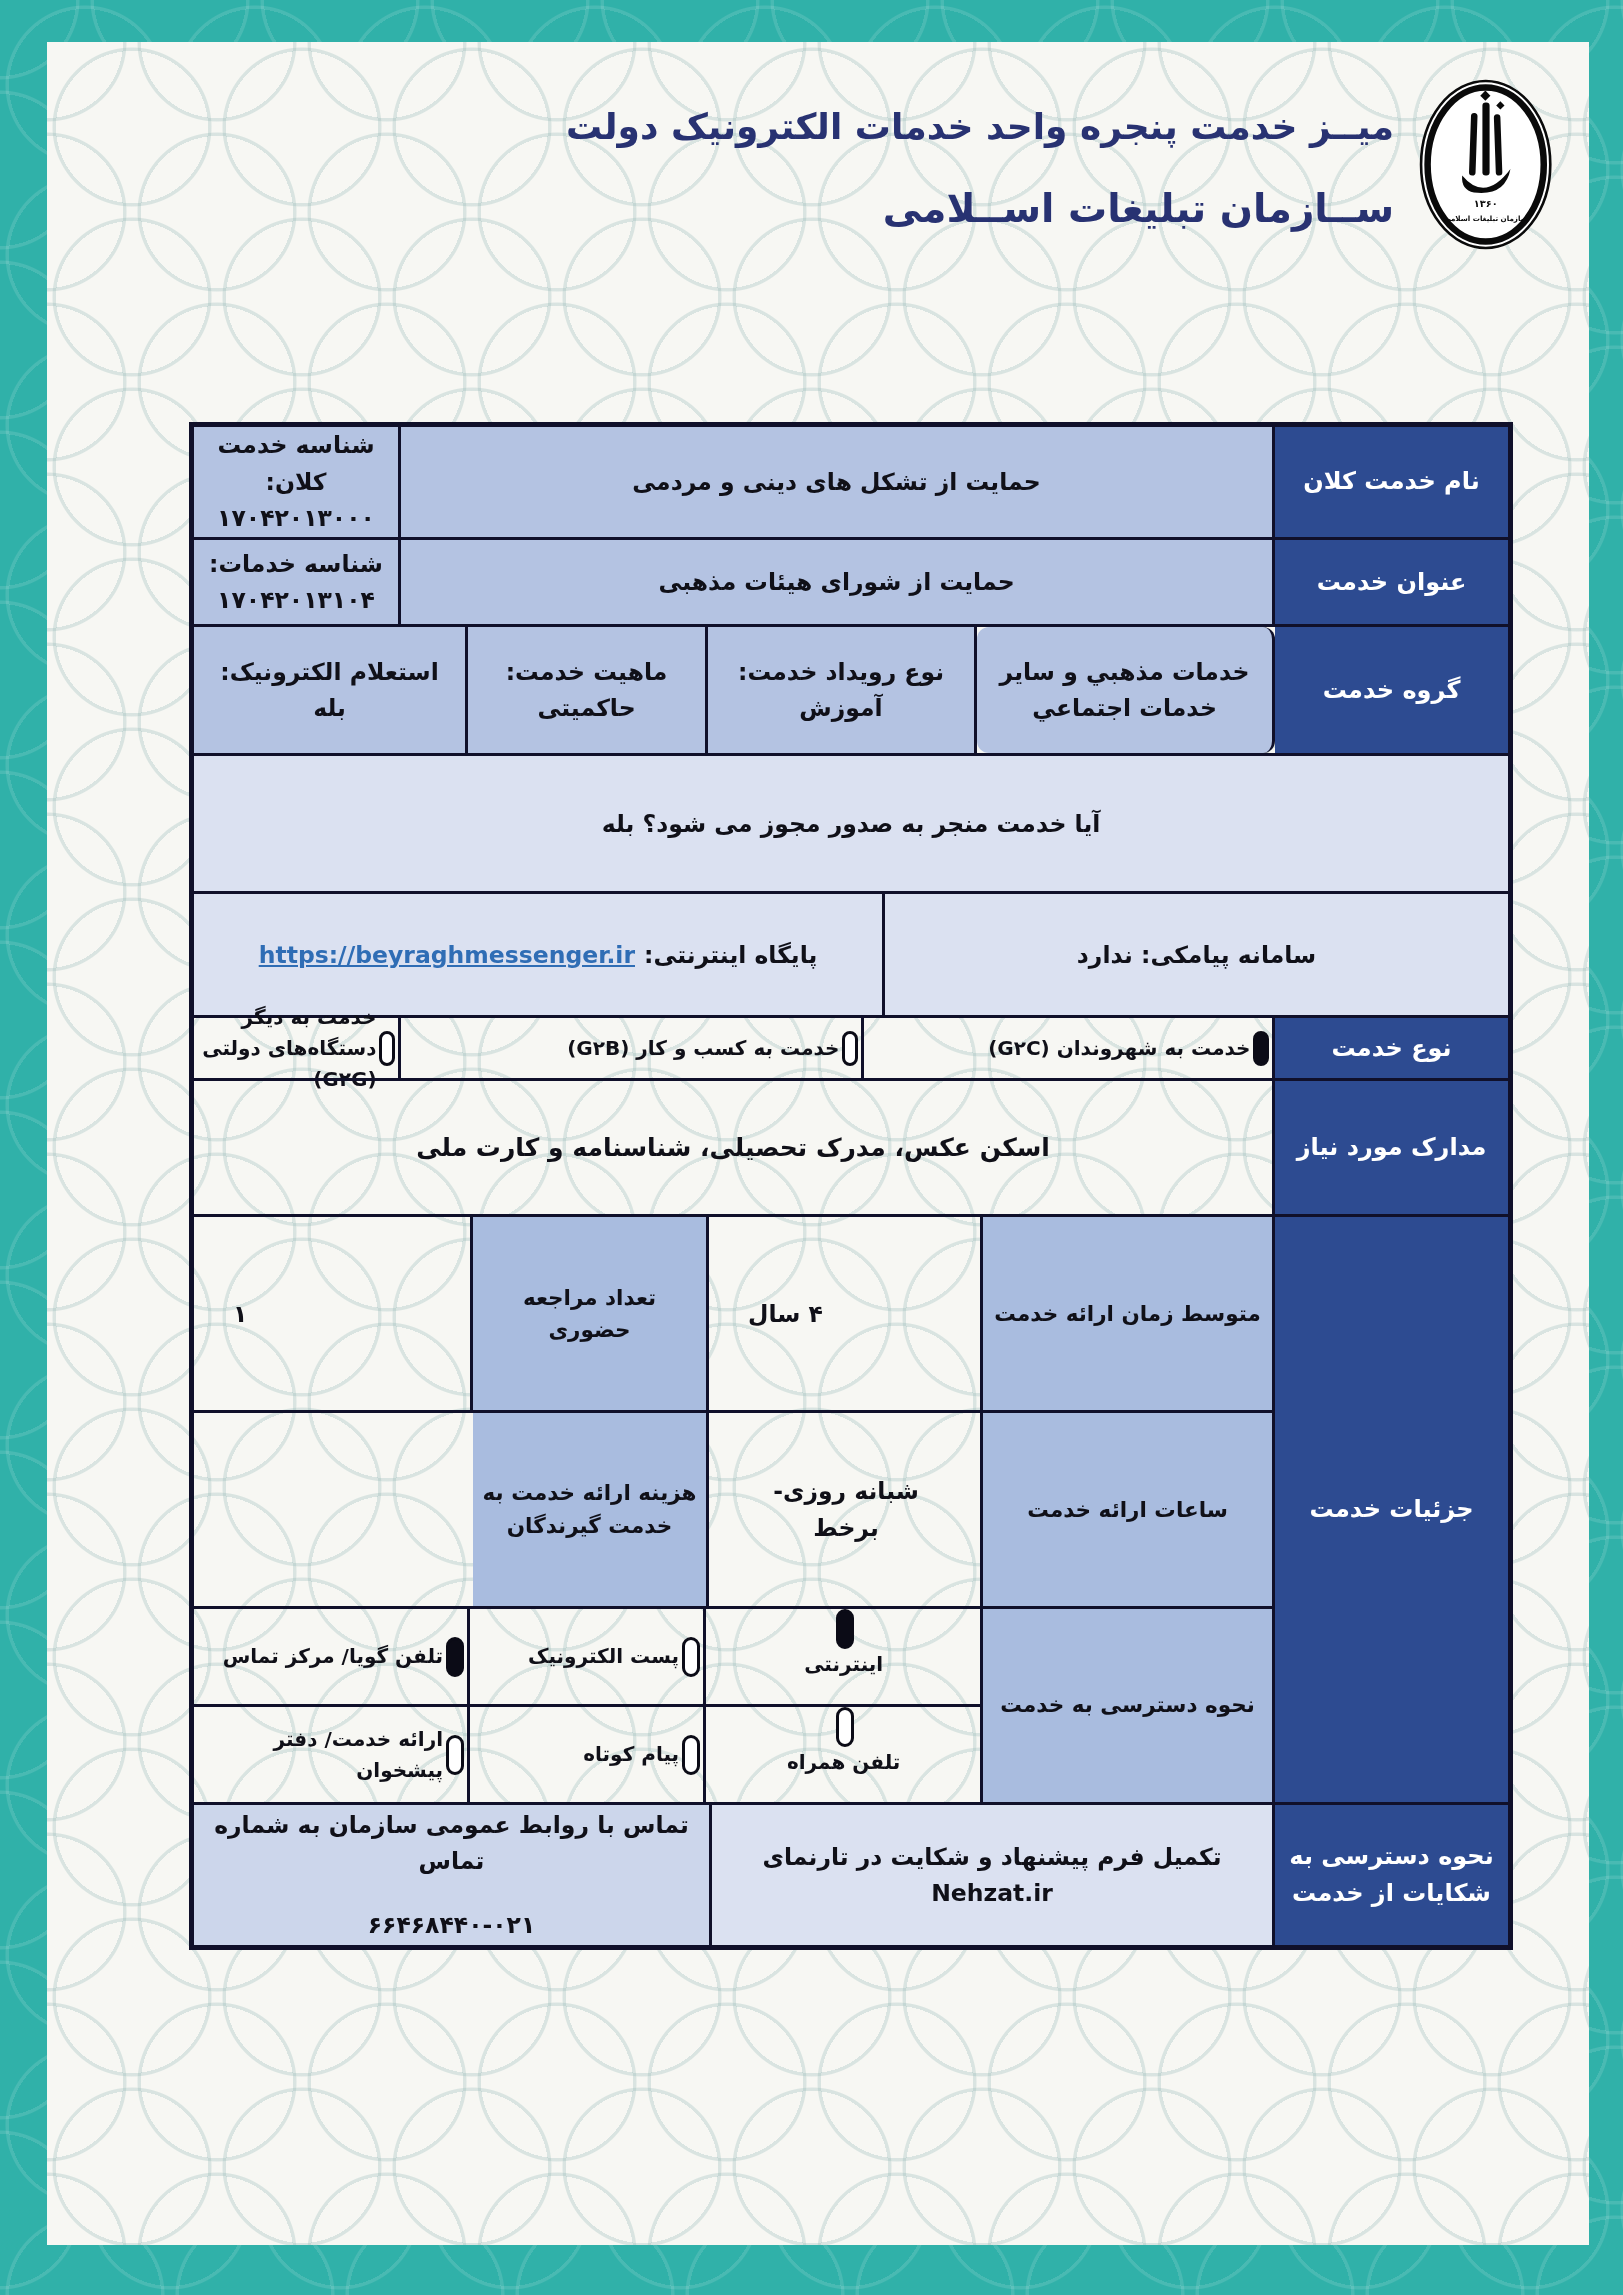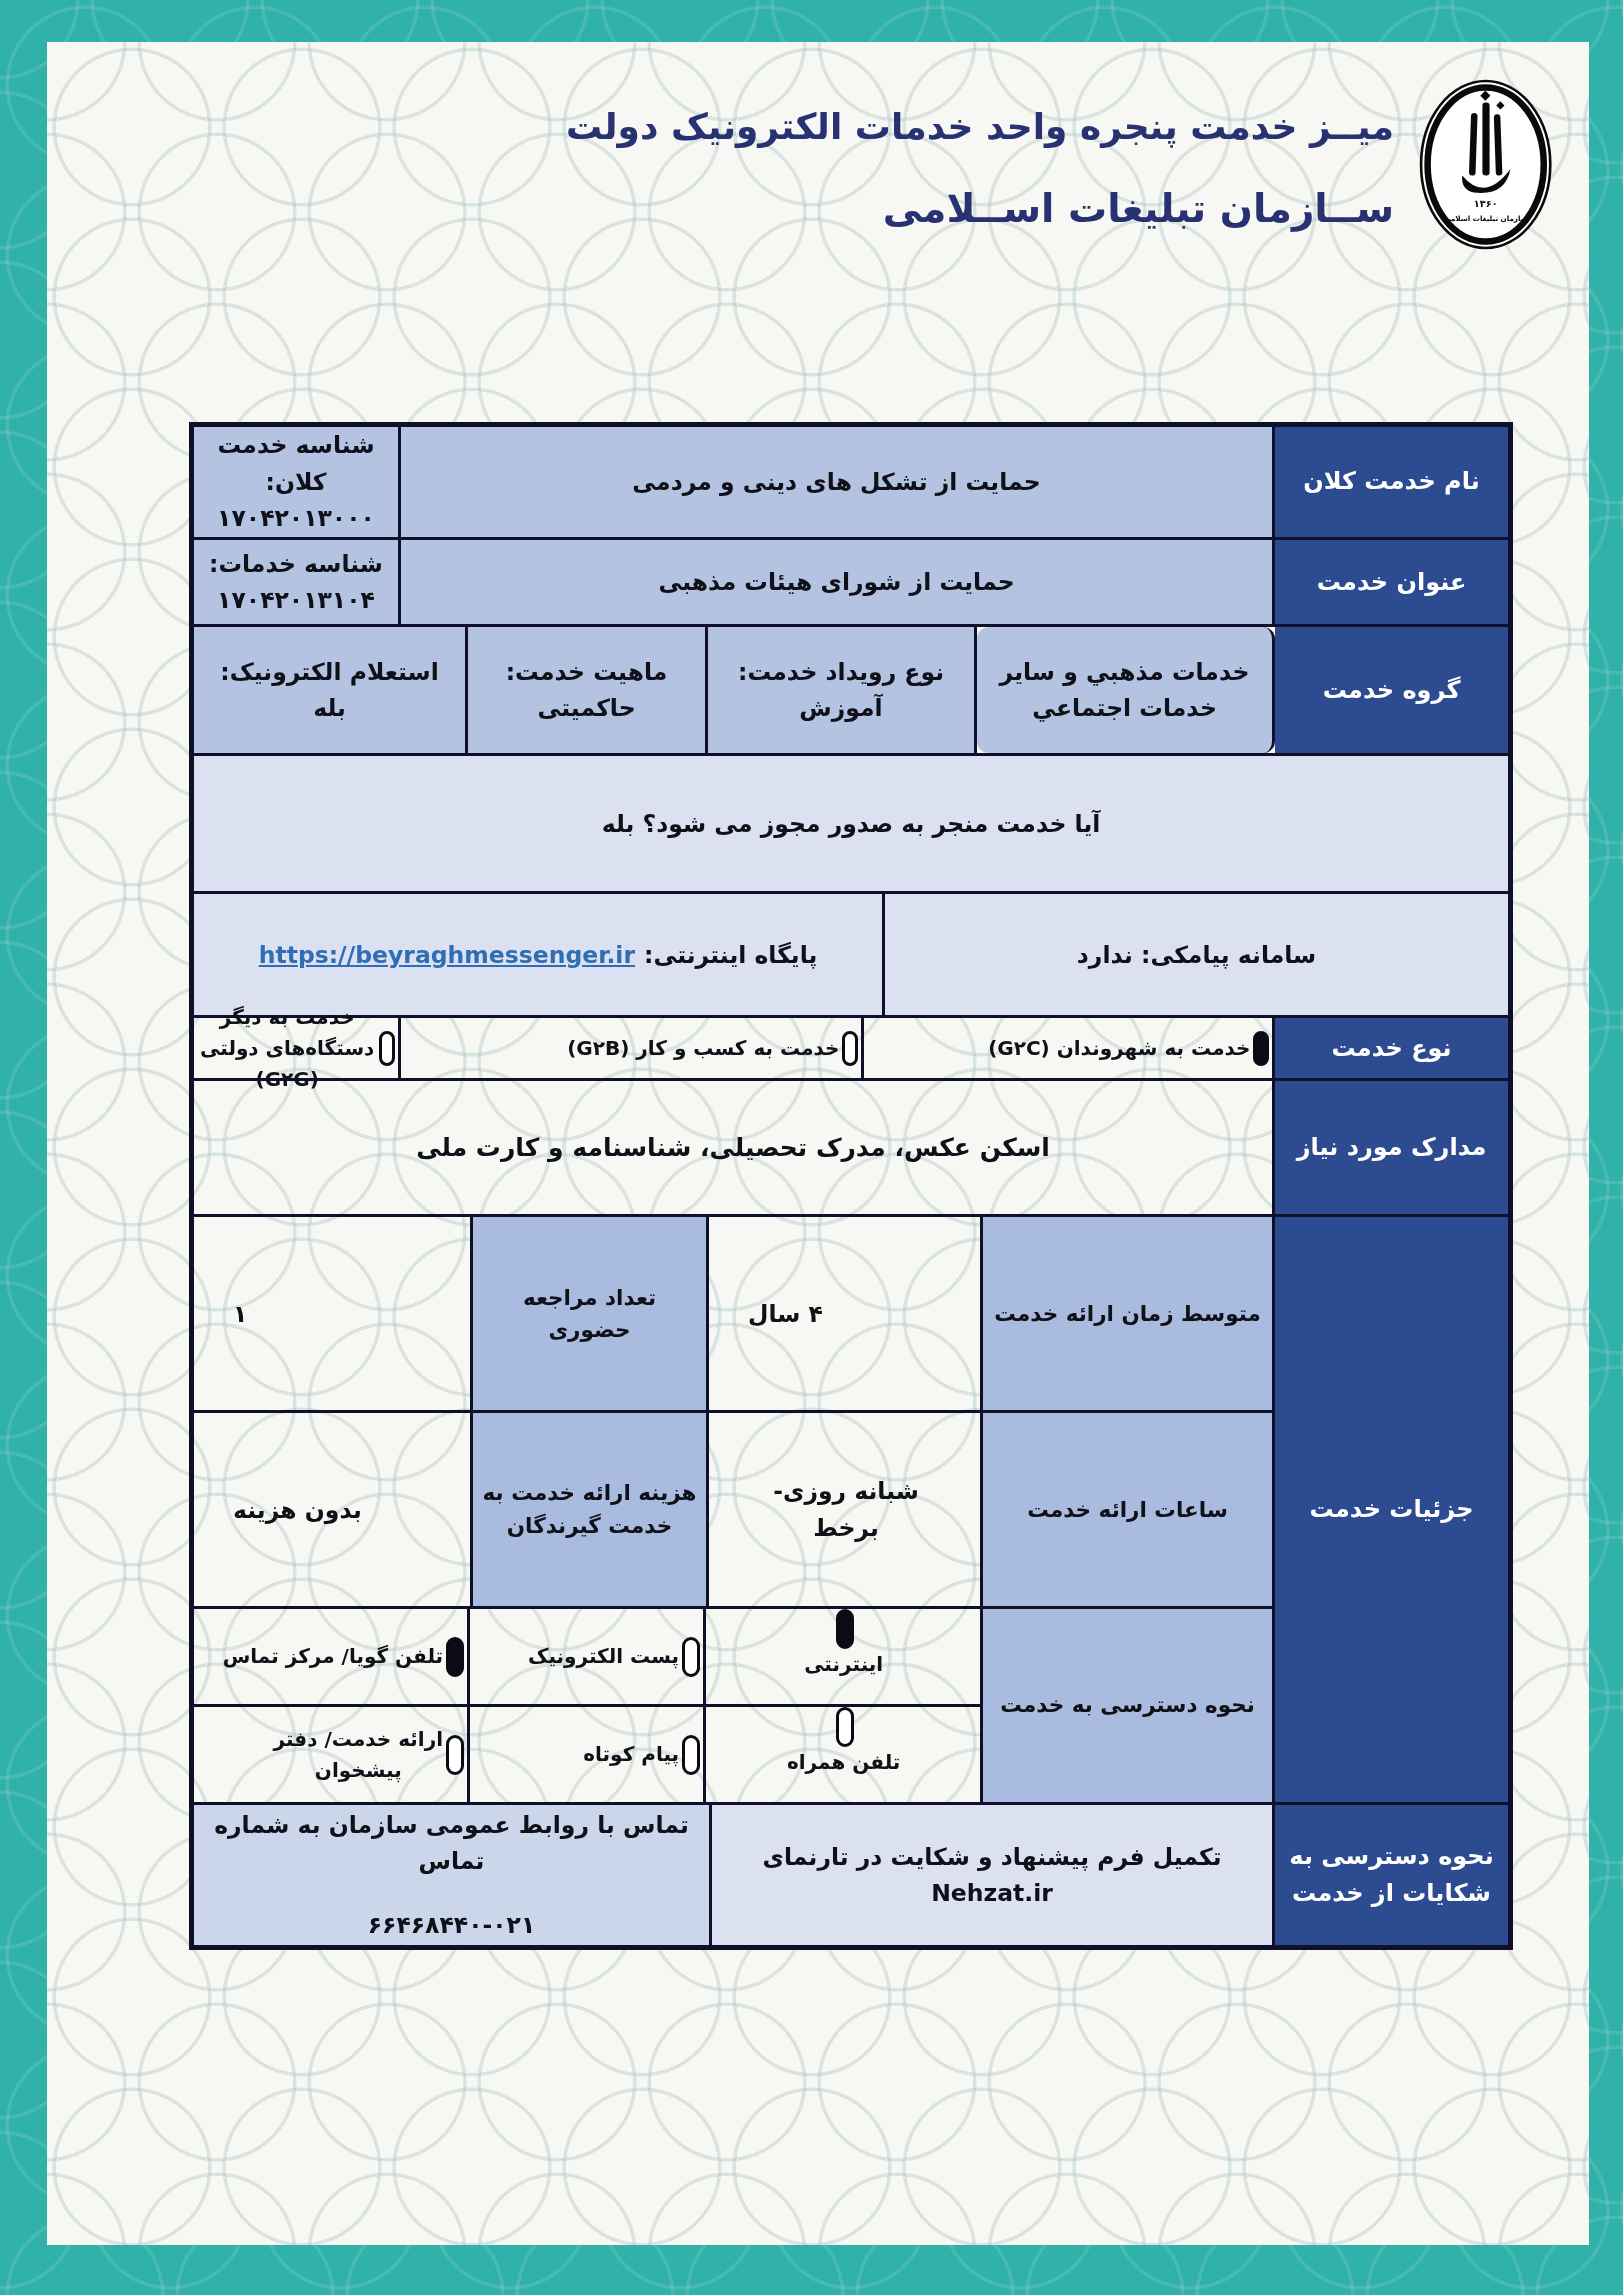--- a/index.html
+++ b/index.html
@@ -73,21 +73,21 @@
   .grow{flex:1 1 auto;}
   
   .dgrid{flex:1 1 auto;display:flex;flex-direction:column;border-right:3.3px solid var(--line);min-width:0;}
   .drow{display:flex;flex:1 1 0;}
   .drow + .drow{border-top:3.3px solid var(--line);}
   .dsub{flex:1 1 auto;display:flex;flex-direction:column;border-right:3.3px solid var(--line);min-width:0;}
   .dsub .drow + .drow{border-top:3.3px solid var(--line);}
   .dsub .drow > .c:first-child{border-right:none;flex-direction:column;}
   .val{justify-content:flex-end;padding-left:39px;padding-right:36px;}
   
-  .opt{justify-content:flex-start;padding:0 2.6px 0 3.9px;font-size:20px;}
+  .opt{justify-content:flex-start;padding:0 2.6px 0 3.9px;font-size:20px;text-align:right;}
   .cb{width:18px;height:40px;border:3.9px solid #0b0b16;border-radius:9.8px;background:#fff;
       flex:0 0 auto;margin-left:3.3px;display:inline-block;}
   .cb.filled{background:#0b0b16;}
   .small{font-size:17.6px;}
   .small .cb{width:16.3px;height:35px;border-width:3.3px;border-radius:8.5px;margin-left:2.6px;}
   .link{color:var(--link);text-decoration:underline;margin-right:9px;direction:ltr;unicode-bidi:embed;}
   .phone-num{margin-top:27px;}
   .stack{display:flex;flex-direction:column;align-items:center;justify-content:center;}
   .docs{font-size:25px;}
 </style>
@@ -186,21 +186,20 @@
           <div class="c lb w-l2">تعداد مراجعه
 حضوری</div>
           <div class="c tp val grow">۱</div>
         </div>
 
         <div class="drow">
           <div class="c lb w-l4">ساعات ارائه خدمت</div>
           <div class="c tp val w-v3">شبانه روزی- برخط</div>
           <div class="c lb w-l2">هزینه ارائه خدمت به
 خدمت گیرندگان</div>
-          <div class="c tp val grow">بدون هزینه</div>
         </div>
 
         <div class="drow">
           <div class="c lb w-l4">نحوه دسترسی به خدمت</div>
           <div class="dsub">
             <div class="drow">
               <div class="c tp opt w-v3">
                 <span class="cb filled"></span>
                 <span>اینترنتی</span>
               </div>

